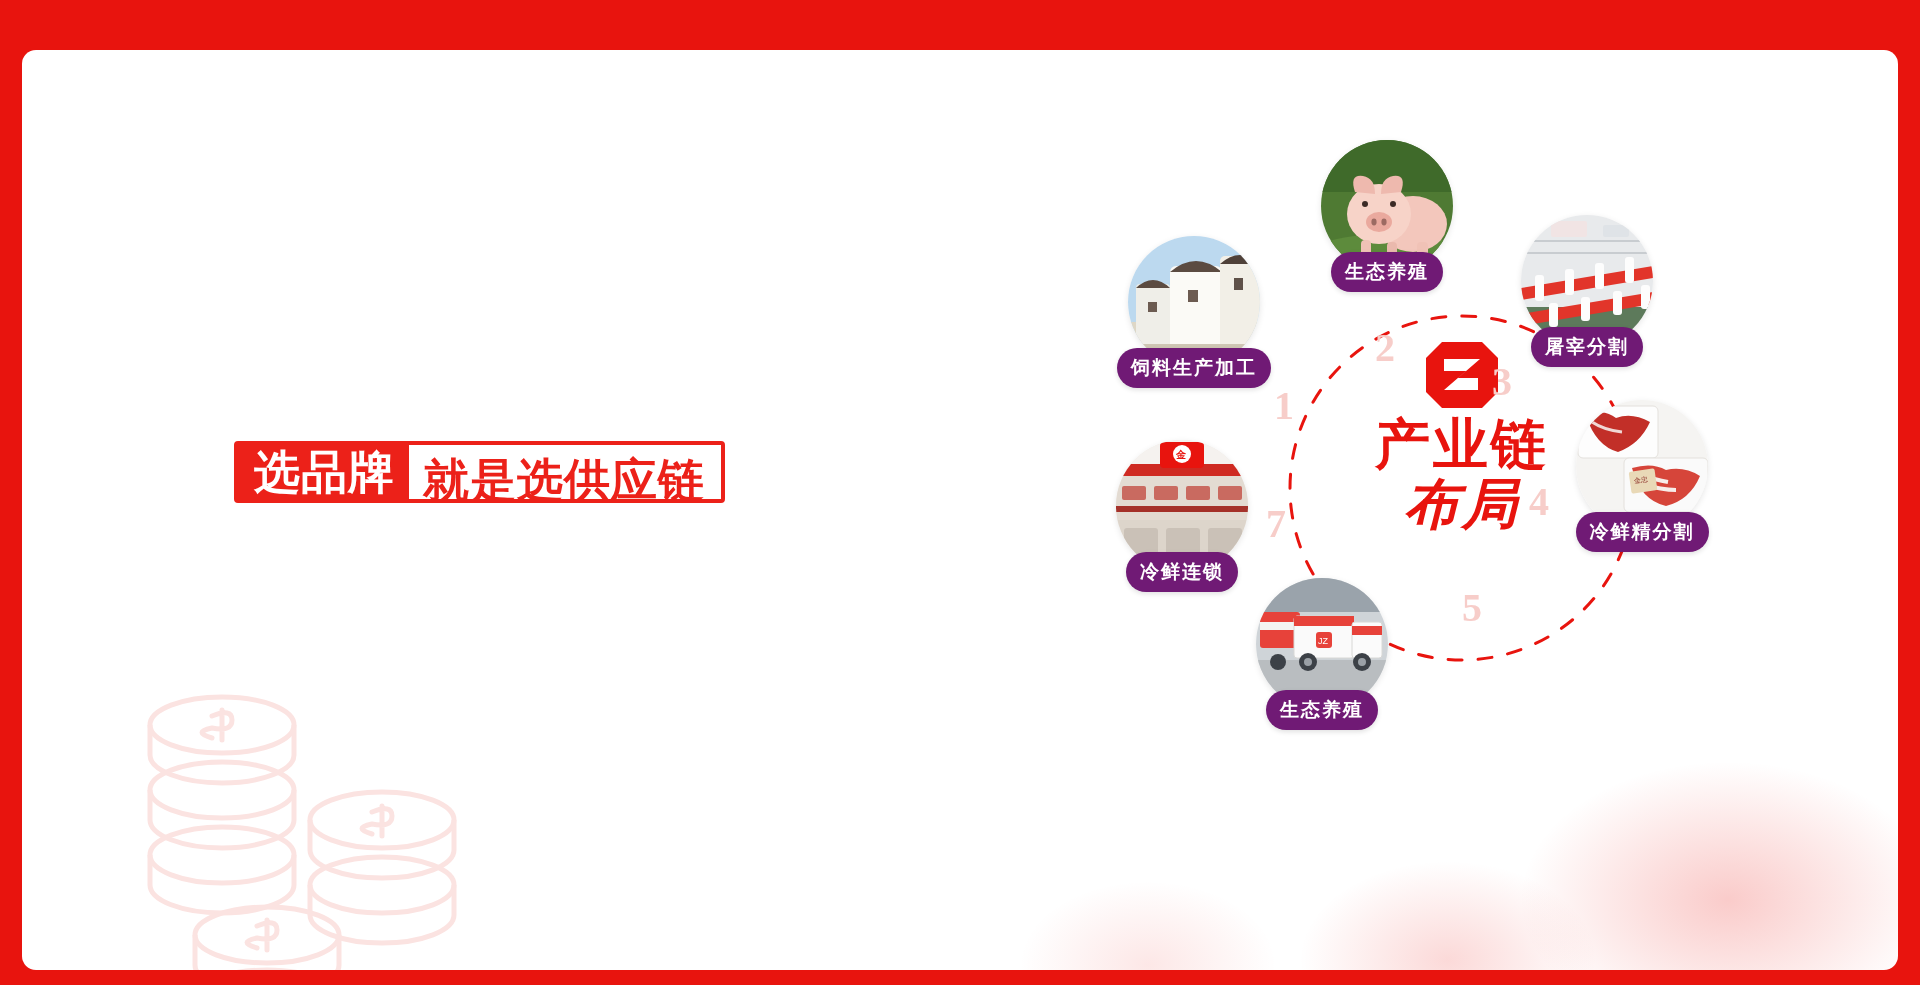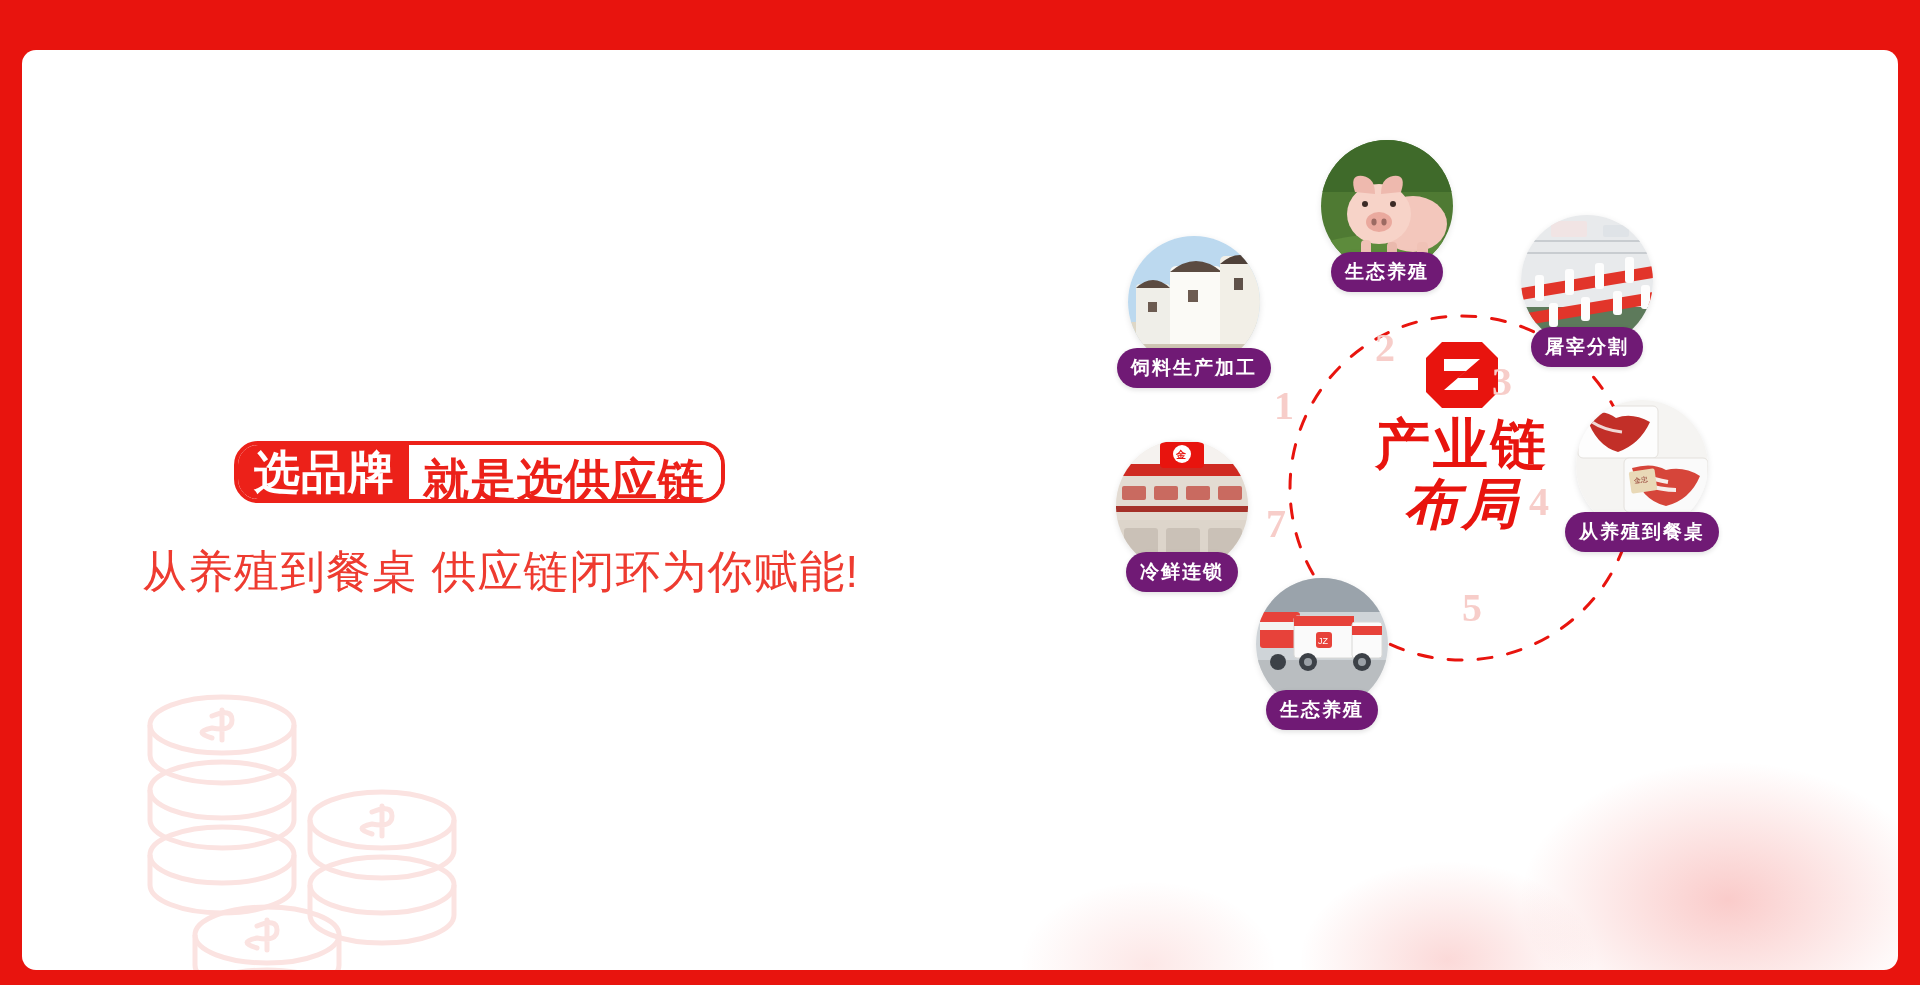--- a/index.html
+++ b/index.html
@@ -33,21 +33,21 @@
             background:radial-gradient(ellipse at center, rgba(232,20,14,.10), rgba(232,20,14,0) 70%); }
 
   
   .coins { position:absolute; left:95px; bottom:-40px; width:420px; height:330px; opacity:1; }
 
   
   .headline {
     position:absolute; left:212px; top:391px;
     display:flex; align-items:stretch;
     border:4px solid #ec2119;
-    border-radius:24px;
+    border-radius:4px;
     height:62px;
     overflow:hidden;
     background:#fff;
   }
   .headline .seg-red {
     background:#ec2119; color:#ffffff;
     display:flex; align-items:center;
     padding:0 14px 0 16px;
     font-size:46px; font-weight:bold;
     letter-spacing:1px; line-height:1;
@@ -138,21 +138,20 @@
       <path d="M105 30 v30 M95 36 q20 -8 20 4 t-20 8 q-20 4 0 10"></path>
       <path d="M265 126 v30 M255 132 q20 -8 20 4 t-20 8 q-20 4 0 10"></path>
       <path d="M150 240 v30 M140 246 q20 -8 20 4 t-20 8 q-20 4 0 10"></path>
     </g>
   </svg>
 
   <div class="headline">
     <span class="seg-red">选品牌</span>
     <span class="seg-white">就是选供应链</span>
   </div>
-  <div class="subline">从养殖到餐桌 供应链闭环为你赋能!</div>
 
   <div class="diagram">
 
     <svg class="ring-svg" viewBox="0 0 840 840">
       <circle cx="420" cy="398" r="172" fill="none" stroke="#e8140e" stroke-width="3" stroke-dasharray="14 16" stroke-linecap="round"></circle>
     </svg>
 
     <div class="center-block">
       <svg class="logo-mark" viewBox="0 0 76 70">
         <path d="M18 2 H58 L74 18 V52 L58 68 H18 L2 52 V18 Z" fill="#e8140e"></path>
@@ -257,21 +256,21 @@
             <rect x="48" y="58" width="84" height="54" rx="5" fill="#fafafa" stroke="#e3e0dc"></rect>
             <g>
               <path d="M56 68 q20 -6 34 2 q18 -4 34 6 q-10 24 -34 30 q-26 -6 -34 -38 z" fill="#d6453a"></path>
               <path d="M62 74 q18 6 30 8 M66 84 q20 6 34 6" stroke="#f7ece9" stroke-width="4" fill="none"></path>
             </g>
             <rect x="54" y="70" width="26" height="22" rx="2" fill="#e9d9b7" transform="rotate(-8 67 81)"></rect>
             <text x="58" y="82" font-size="7" fill="#8c3028" transform="rotate(-8 67 81)">金忠</text>
           </g>
         </svg>
       </div>
-      <div class="tag">从养殖到餐桌</div>
+      <div class="tag">冷鲜精分割</div>
     </div>
 
 
     <div class="node" style="left:190px; top:488px; width:180px;">
       <div class="photo">
         <svg viewBox="0 0 132 132">
           <rect width="132" height="132" fill="#cfd4d8"></rect>
           <rect y="0" width="132" height="34" fill="#9aa3ab"></rect>
           <rect y="82" width="132" height="50" fill="#b9bdc0"></rect>
           <g>

